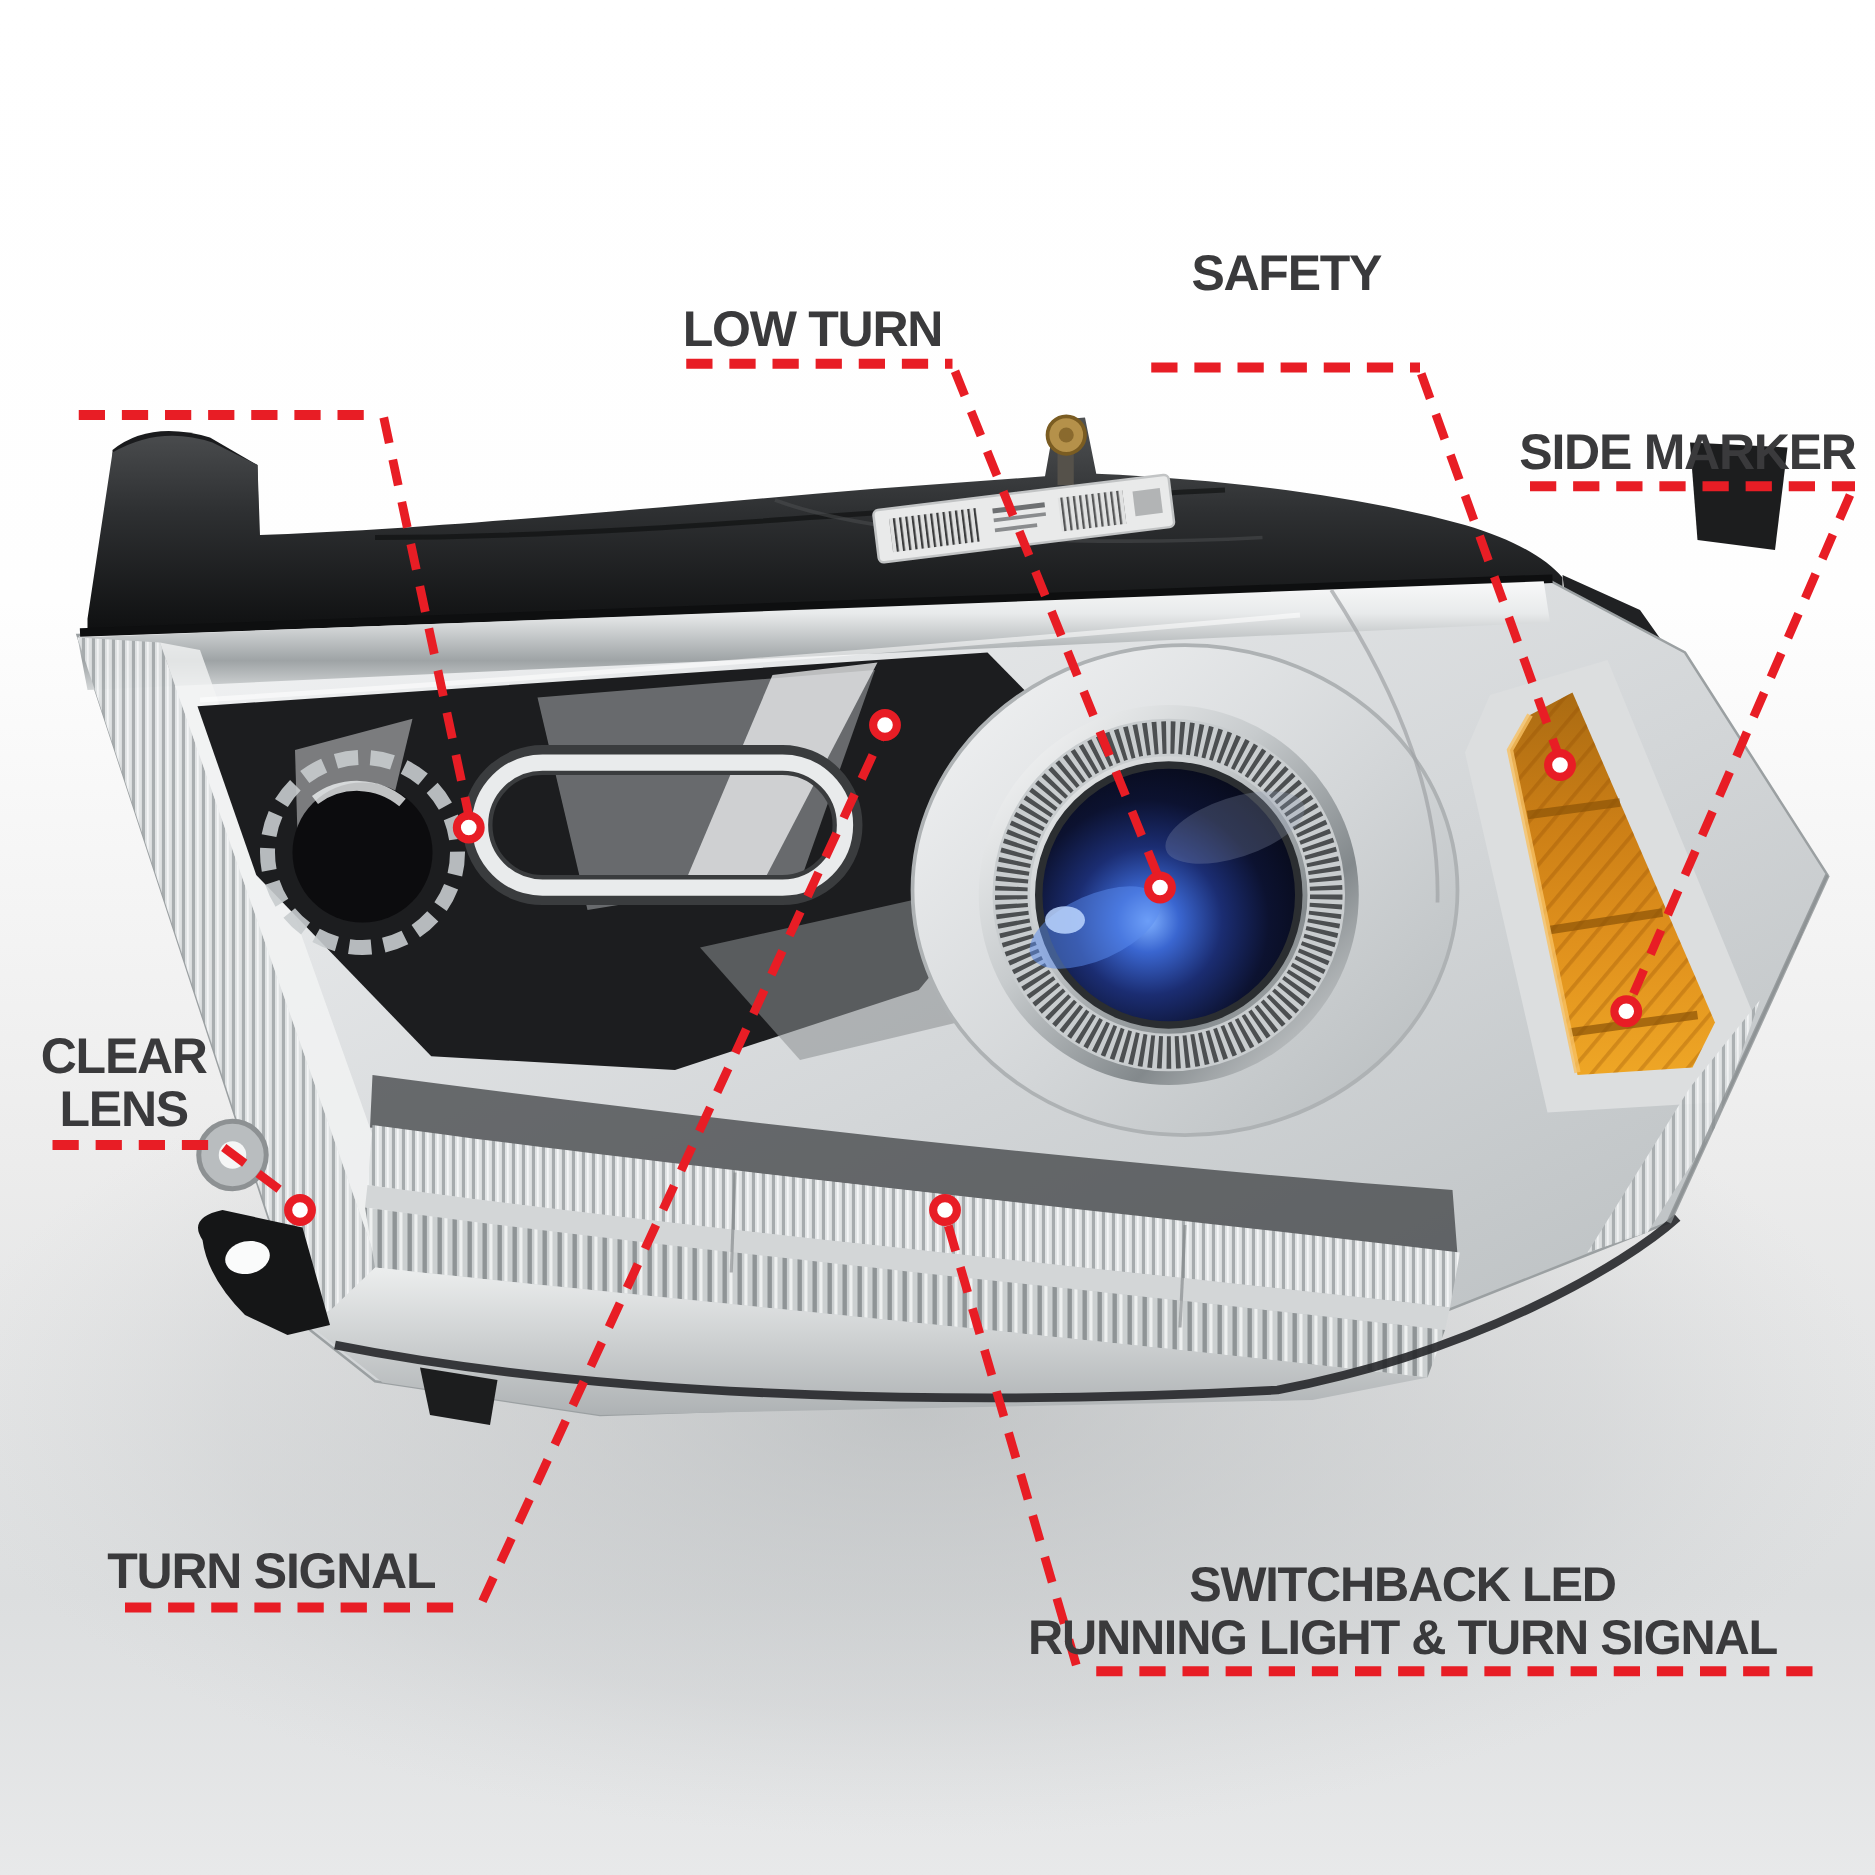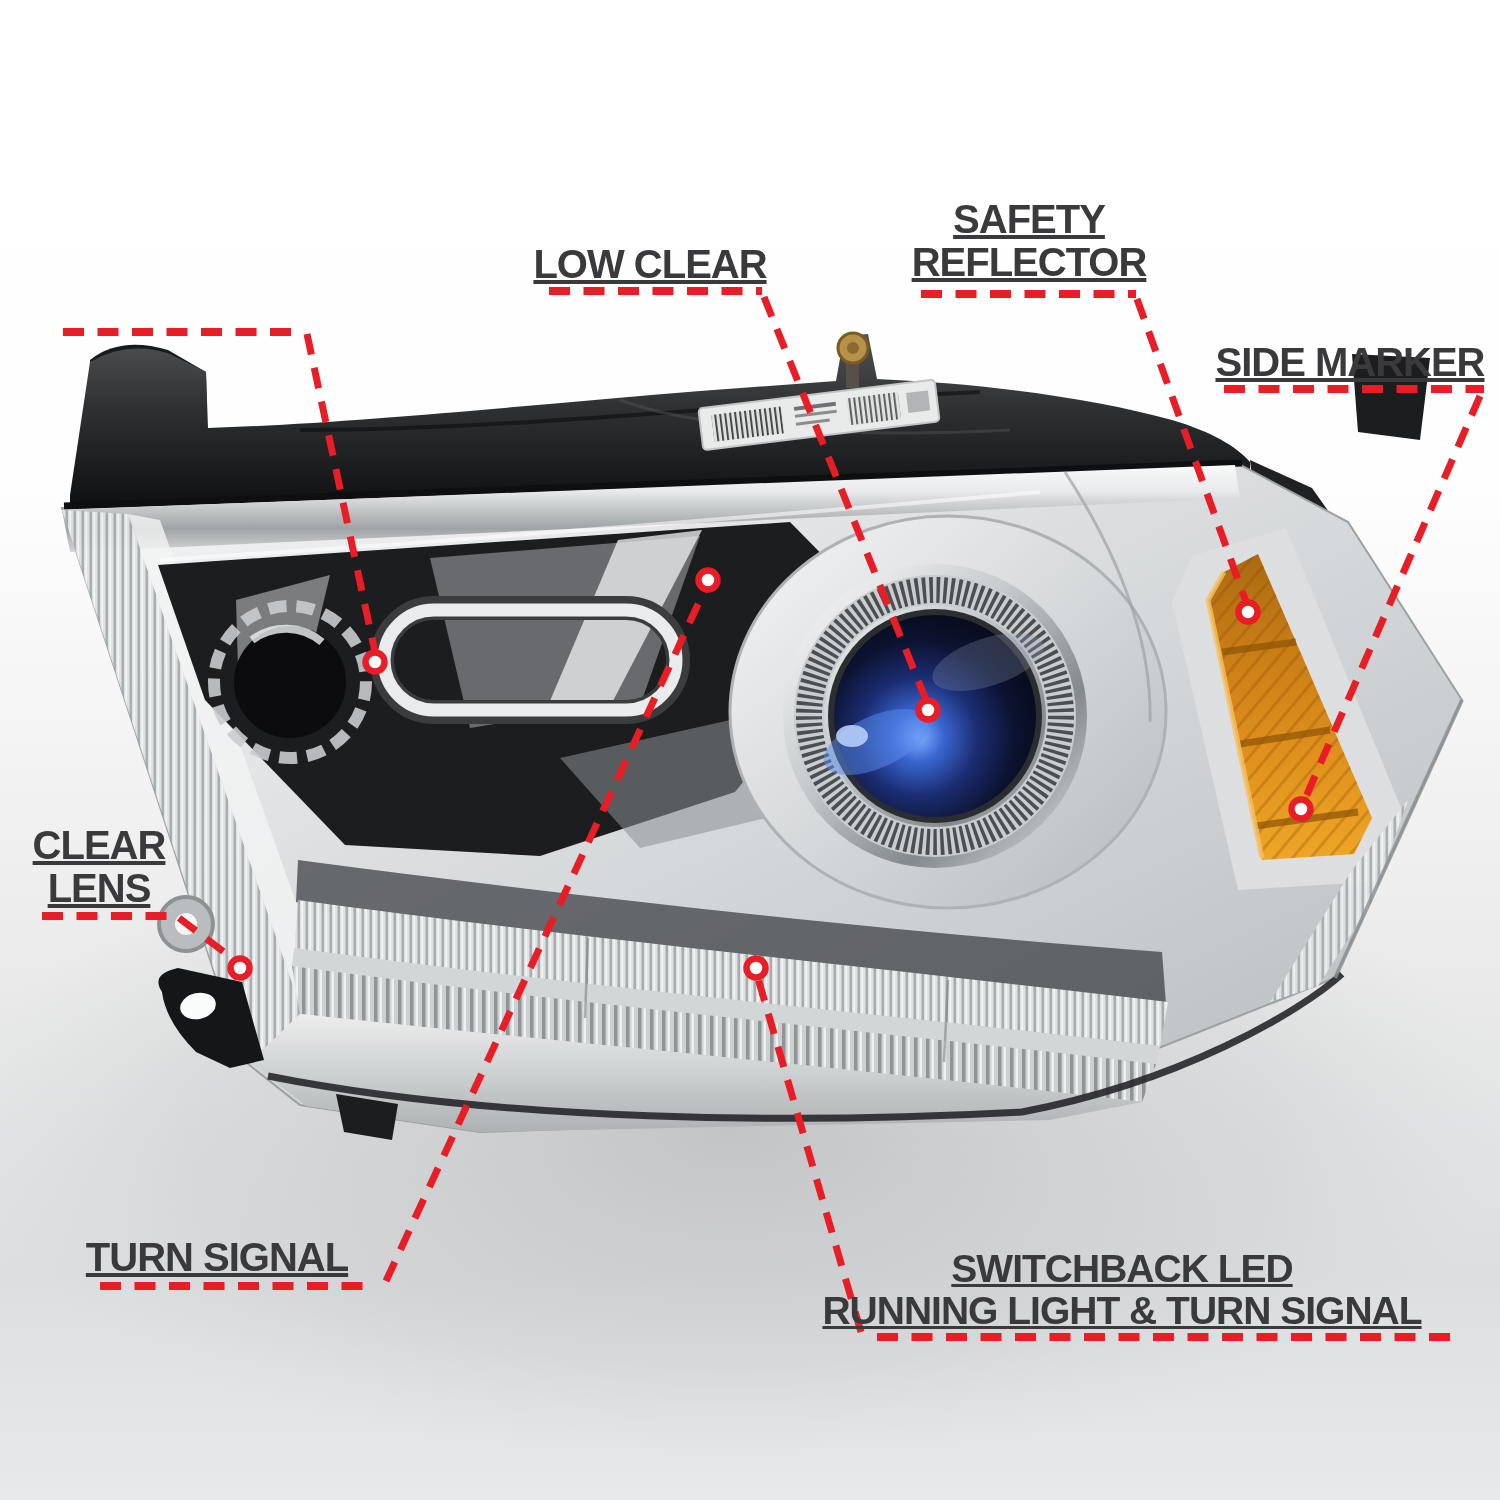--- a/index.html
+++ b/index.html
@@ -13,21 +13,20 @@
     position:absolute;
     transform:translateX(-50%);
     text-align:center;
     font-weight:bold;
     font-size:40px;
     line-height:1.08;
     letter-spacing:-1px;
     color:#3a3a3c;
     white-space:nowrap;
     z-index:3;
-    text-decoration:underline;
   }
   .label .ln{display:block;}
 </style>
 </head>
 <body>
 
 <div class="stage">
 
   <svg width="1500" height="1500" viewBox="0 0 1500 1500">
     <defs>
@@ -233,26 +232,25 @@
       <circle cx="1248" cy="612" r="9.5"></circle>
       <circle cx="1301" cy="809" r="9.5"></circle>
       <circle cx="240" cy="968" r="9.5"></circle>
       <circle cx="708" cy="580" r="9.5"></circle>
       <circle cx="756" cy="968" r="9.5"></circle>
     </g>
   </svg>
 
 
   <div class="label" style="left:650px;top:243px">
-    <span class="ln">LOW CLEAR</span>
+    <span class="ln">LOW TURN</span>
   </div>
 
   <div class="label" style="left:1029px;top:198px">
     <span class="ln">SAFETY</span>
-    <span class="ln">REFLECTOR</span>
   </div>
 
   <div class="label" style="left:99px;top:824px">
     <span class="ln">CLEAR</span>
     <span class="ln">LENS</span>
   </div>
 
   <div class="label" style="left:1350px;top:341px">
     <span class="ln">SIDE MARKER</span>
   </div>

